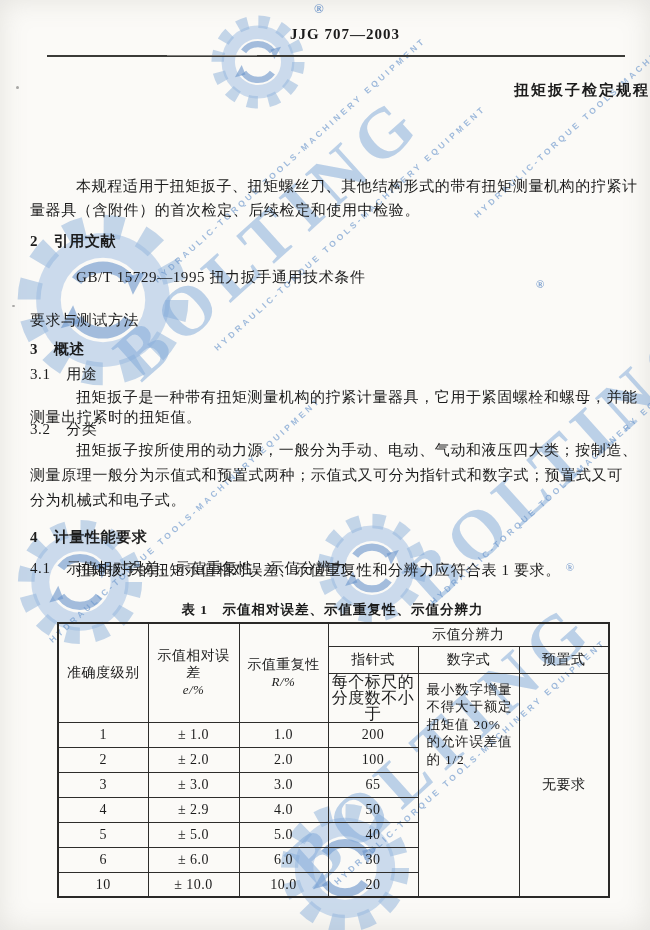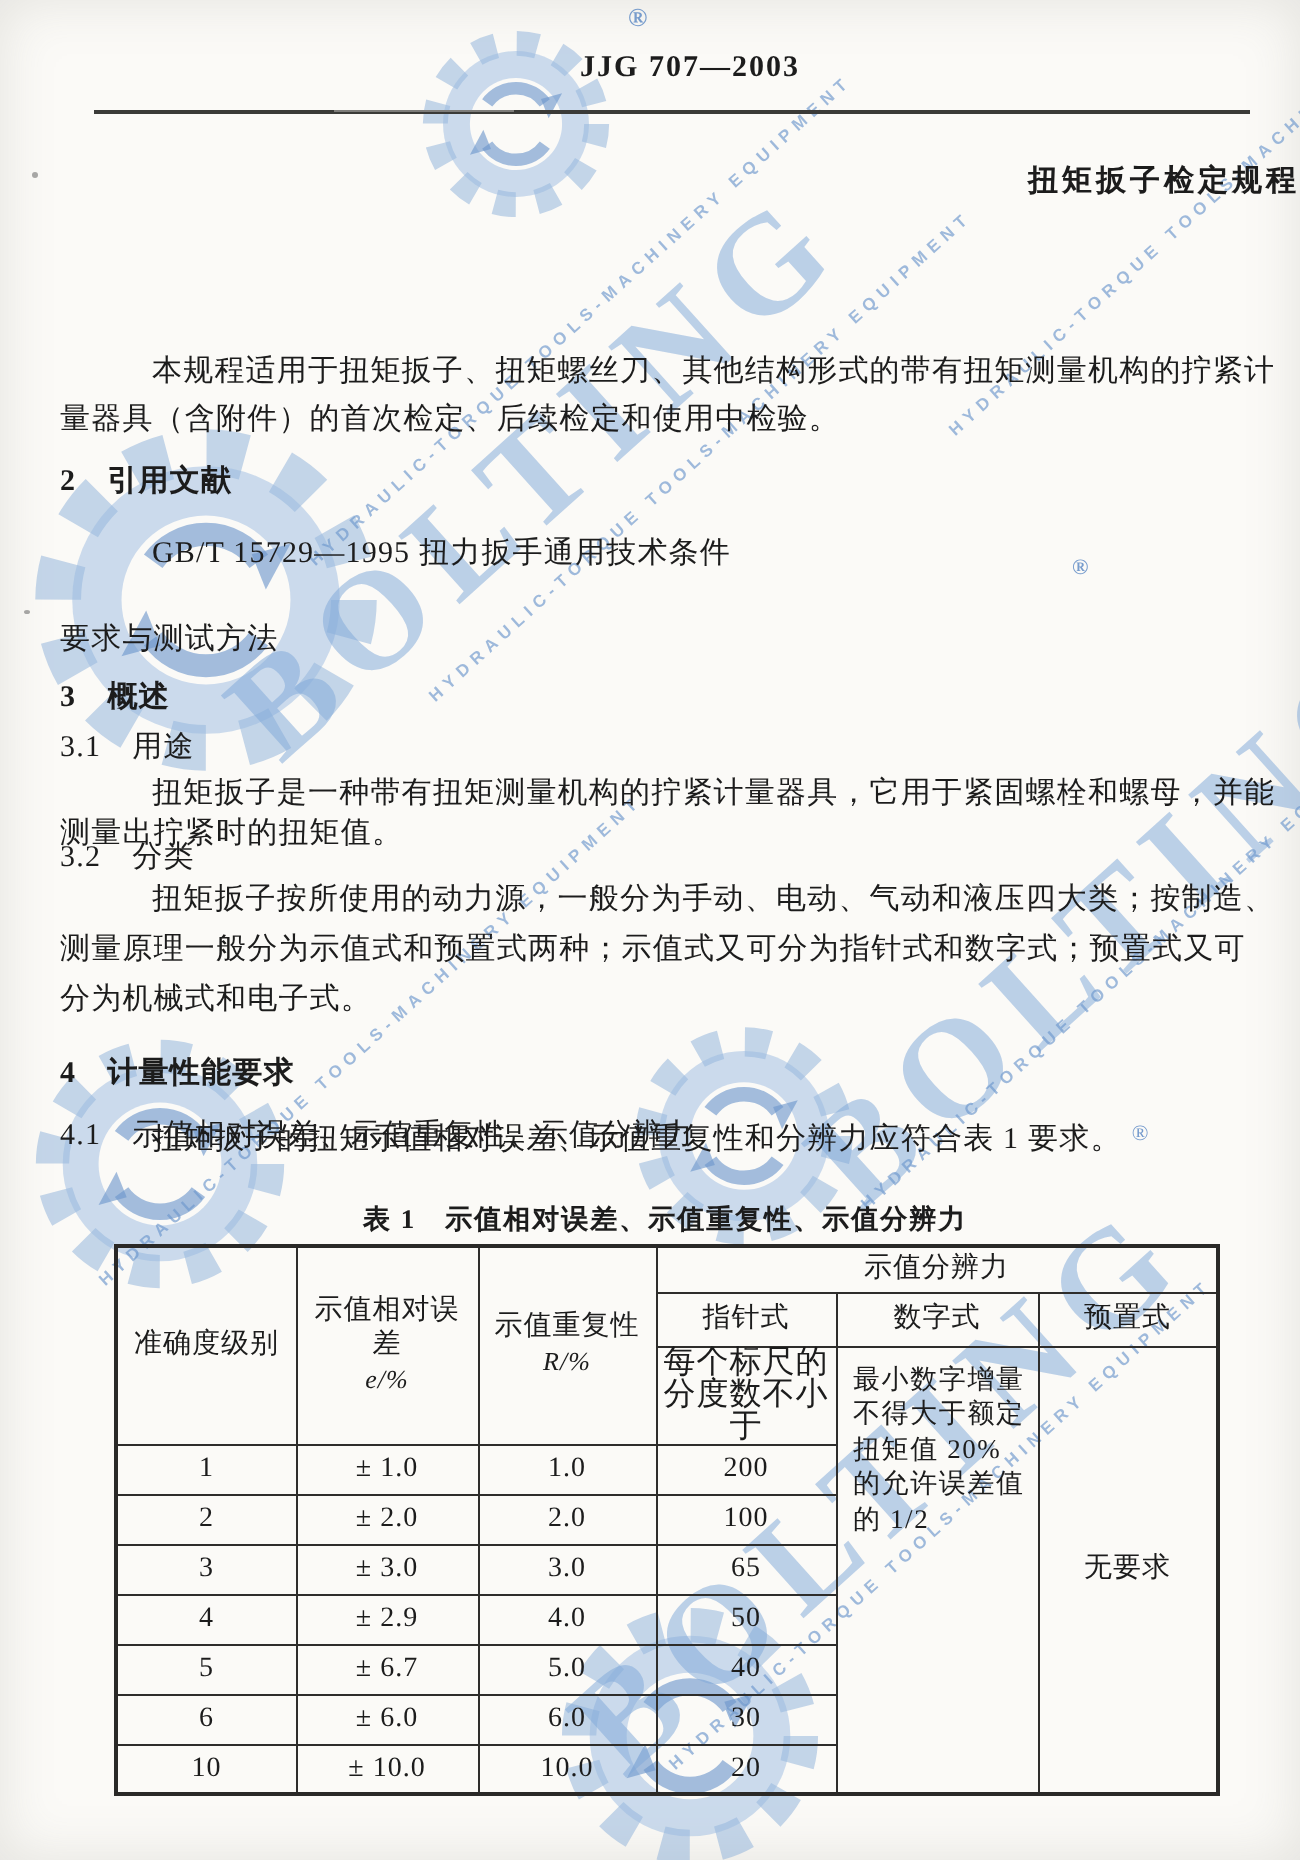--- a/index.html
+++ b/index.html
@@ -188,21 +188,21 @@
         <td class="num">65</td>
       </tr>
       <tr style="height:25px">
         <td class="num">4</td>
         <td class="num">± 2.9</td>
         <td class="num">4.0</td>
         <td class="num">50</td>
       </tr>
       <tr style="height:25px">
         <td class="num">5</td>
-        <td class="num">± 6.7</td>
+        <td class="num">± 5.0</td>
         <td class="num">5.0</td>
         <td class="num">40</td>
       </tr>
       <tr style="height:25px">
         <td class="num">6</td>
         <td class="num">± 6.0</td>
         <td class="num">6.0</td>
         <td class="num">30</td>
       </tr>
       <tr style="height:25px">

